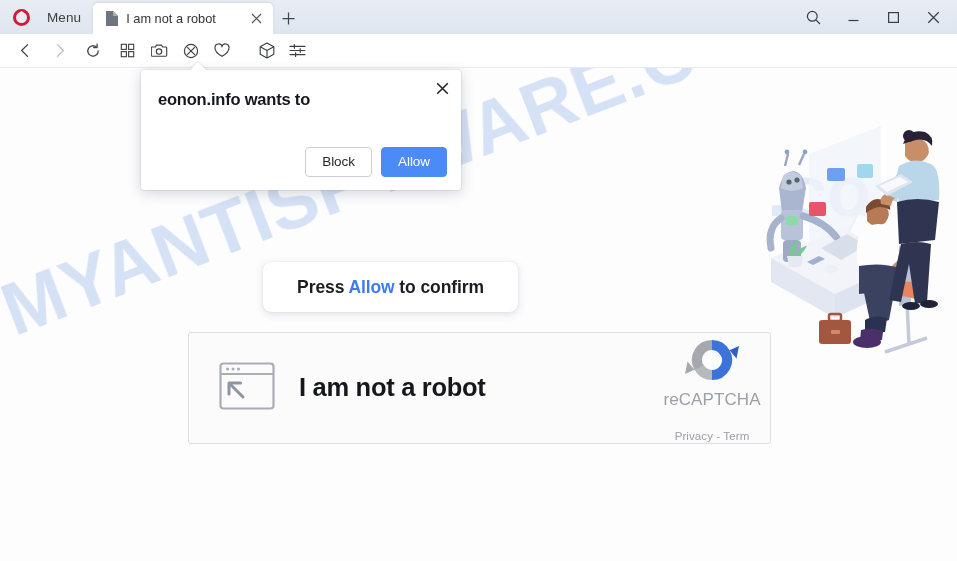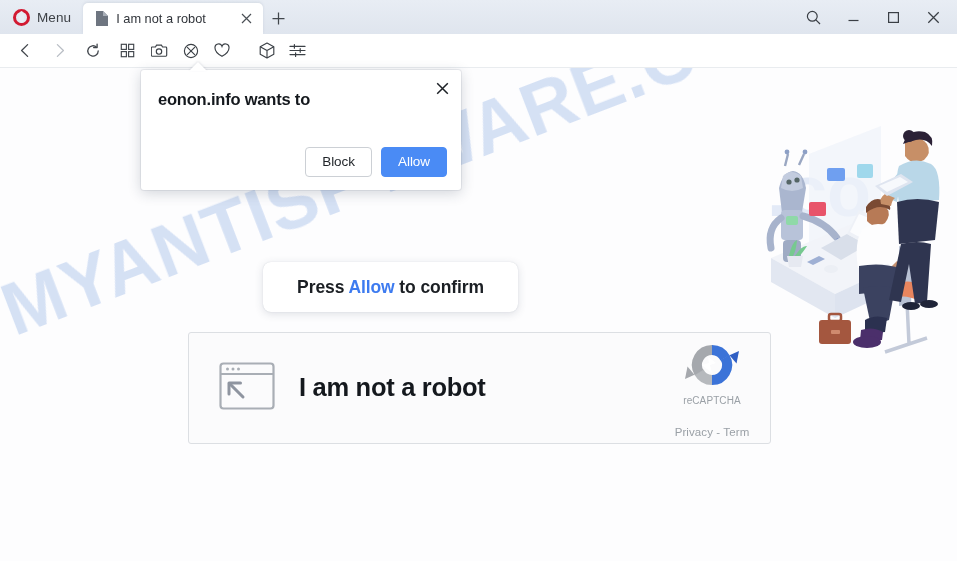--- a/index.html
+++ b/index.html
@@ -11,21 +11,21 @@
   }
   #app { position: relative; width: 957px; height: 561px; }
 
   
   .titlebar {
     position: absolute; left: 0; top: 0; width: 957px; height: 34px;
     background: linear-gradient(to bottom, #e8edf4 0%, #dfe5ee 100%);
     display: flex; align-items: flex-end;
   }
   .menu-btn {
-    display: flex; align-items: center; gap: 7px;
+    display: flex; align-items: center; gap: 17px;
     height: 34px; padding: 0 12px 0 13px;
     cursor: default;
   }
   .opera-o {
     width: 17px; height: 17px; border-radius: 50%;
     border: 3px solid #d21a32; position: relative;
   }
   .opera-o::after {
     content: ""; position: absolute; left: 2.6px; top: -0.5px;
     width: 5.5px; height: 12px; border-radius: 50%;
@@ -163,21 +163,21 @@
   .robot-sub {
     font-size: 15.5px; color: #35393f; margin-top: 7px; letter-spacing: -.1px;
   }
   .robot-sub b { font-weight: bold; color: #14181d; }
   .recap {
     width: 100px; flex: 0 0 auto; margin-right: 8px;
     display: flex; flex-direction: column; align-items: center;
     overflow: hidden;
   }
   .recap-label {
-    font-size: 10px; color: #9aa0a6; letter-spacing: .1px;
+    font-size: 17px; color: #9aa0a6; letter-spacing: .1px;
   }
   .recap-links {
     font-size: 11.5px; color: #9aa0a6; margin-top: 20px;
     white-space: nowrap; letter-spacing: .1px;
   }
 
   
   .notif {
     position: absolute; left: 141px; top: 70px;
     width: 320px; height: 120px;

